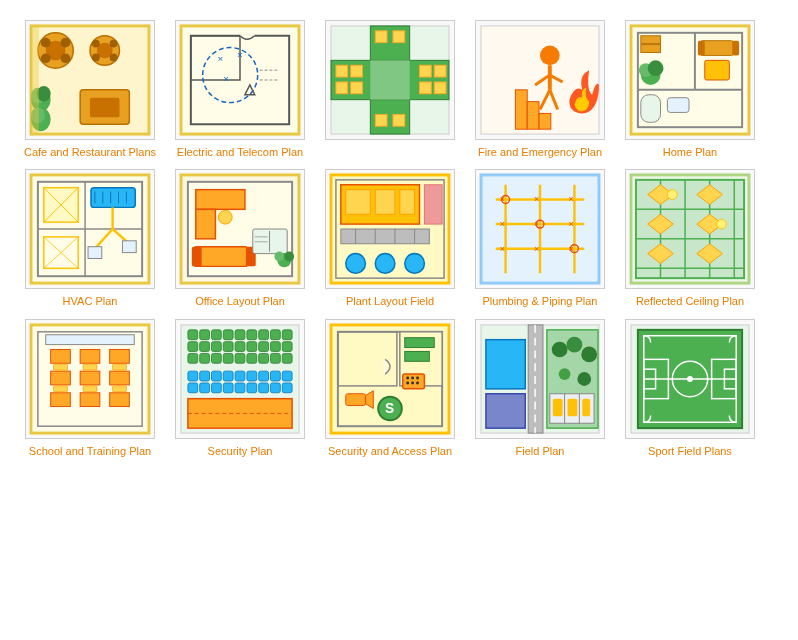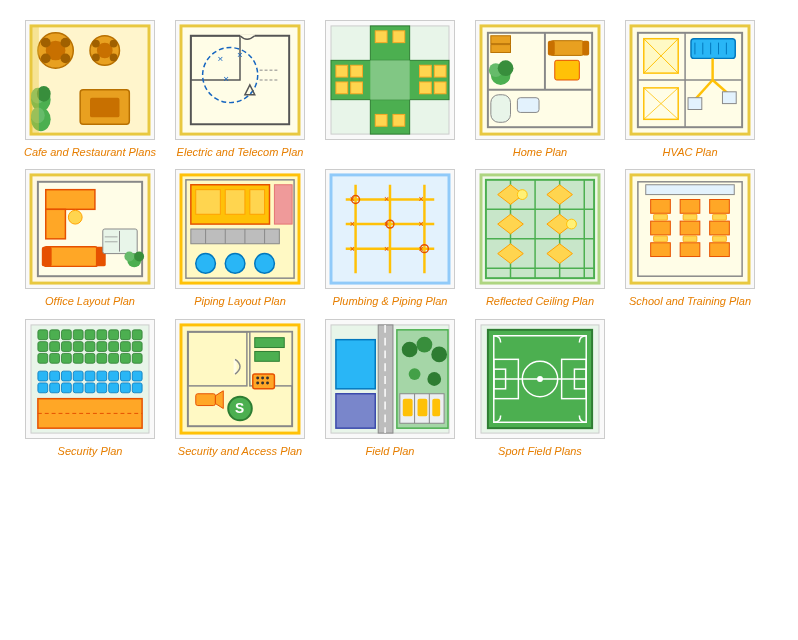--- a/index.html
+++ b/index.html
@@ -32,21 +32,20 @@
       align-items: center;
       justify-content: center;
       overflow: hidden;
     }
     .card-label {
       margin-top: 5px;
       text-align: left;
       color: #E67E00;
       font-size: 11px;
       line-height: 1.3;
-      font-style: italic;
     }
 
     
     svg { width: 100%; height: 100%; }
   </style>
 </head>
 <body>
 
 <div class="grid">
 
@@ -132,20 +131,42 @@
         <rect x="110" y="62" width="12" height="12" fill="#FFD54F" stroke="#F9A825" stroke-width="1"></rect>
 
         <rect x="50" y="10" width="12" height="12" fill="#FFD54F" stroke="#F9A825" stroke-width="1"></rect>
         <rect x="68" y="10" width="12" height="12" fill="#FFD54F" stroke="#F9A825" stroke-width="1"></rect>
         <rect x="50" y="95" width="12" height="12" fill="#FFD54F" stroke="#F9A825" stroke-width="1"></rect>
         <rect x="68" y="95" width="12" height="12" fill="#FFD54F" stroke="#F9A825" stroke-width="1"></rect>
       </svg>
     </div>
   </div>
 
+  <div class="card">
+    <div class="card-img">
+      <svg viewBox="0 0 130 120" xmlns="http://www.w3.org/2000/svg">
+        <rect x="5" y="5" width="120" height="110" fill="#FFF9F0" stroke="#CCC" stroke-width="1"></rect>
+
+        <rect x="40" y="70" width="12" height="40" fill="#FFA726" stroke="#E65100" stroke-width="1"></rect>
+        <rect x="52" y="82" width="12" height="28" fill="#FFA726" stroke="#E65100" stroke-width="1"></rect>
+        <rect x="64" y="94" width="12" height="16" fill="#FFA726" stroke="#E65100" stroke-width="1"></rect>
+
+        <circle cx="75" cy="35" r="10" fill="#F57C00"></circle>
+        <line x1="75" y1="45" x2="75" y2="70" stroke="#F57C00" stroke-width="4"></line>
+        <line x1="75" y1="55" x2="60" y2="65" stroke="#F57C00" stroke-width="3"></line>
+        <line x1="75" y1="55" x2="88" y2="62" stroke="#F57C00" stroke-width="3"></line>
+        <line x1="75" y1="70" x2="65" y2="90" stroke="#F57C00" stroke-width="3"></line>
+        <line x1="75" y1="70" x2="83" y2="90" stroke="#F57C00" stroke-width="3"></line>
+
+        <path d="M95 80 Q100 65 108 70 Q104 55 115 50 Q112 70 118 75 Q122 60 125 65 Q125 85 115 92 Q108 96 100 92 Q94 88 95 80Z" fill="#FF5722"></path>
+        <path d="M100 85 Q103 75 108 78 Q106 70 112 68 Q110 78 115 82 Q115 90 108 92 Q102 92 100 85Z" fill="#FFCC02"></path>
+      </svg>
+    </div>
+    <div class="card-label">Fire and Emergency Plan</div>
+  </div>
 
 
   <div class="card">
     <div class="card-img">
       <svg viewBox="0 0 130 120" xmlns="http://www.w3.org/2000/svg">
         <rect x="5" y="5" width="120" height="110" fill="#FFFDE7" stroke="#CCC" stroke-width="1"></rect>
         <rect x="5" y="5" width="120" height="110" fill="none" stroke="#E8C840" stroke-width="3"></rect>
 
         <rect x="12" y="12" width="106" height="96" fill="none" stroke="#888" stroke-width="2"></rect>
 
@@ -257,21 +278,21 @@
         <line x1="70" y1="60" x2="70" y2="75" stroke="#888" stroke-width="1"></line>
         <line x1="90" y1="60" x2="90" y2="75" stroke="#888" stroke-width="1"></line>
 
         <circle cx="30" cy="95" r="10" fill="#29B6F6" stroke="#0277BD" stroke-width="1.5"></circle>
         <circle cx="60" cy="95" r="10" fill="#29B6F6" stroke="#0277BD" stroke-width="1.5"></circle>
         <circle cx="90" cy="95" r="10" fill="#29B6F6" stroke="#0277BD" stroke-width="1.5"></circle>
 
         <rect x="100" y="15" width="18" height="40" fill="#EF9A9A" stroke="#E57373" stroke-width="1"></rect>
       </svg>
     </div>
-    <div class="card-label">Piping Layout Plan</div>
+    <div class="card-label">Plant Layout Field</div>
   </div>
 
   <div class="card">
     <div class="card-img">
       <svg viewBox="0 0 130 120" xmlns="http://www.w3.org/2000/svg">
         <rect x="5" y="5" width="120" height="110" fill="#E3F2FD" stroke="#CCC" stroke-width="1"></rect>
         <rect x="5" y="5" width="120" height="110" fill="none" stroke="#90CAF9" stroke-width="3"></rect>
 
         <line x1="20" y1="30" x2="110" y2="30" stroke="#FFC107" stroke-width="2.5"></line>
         <line x1="20" y1="55" x2="110" y2="55" stroke="#FFC107" stroke-width="2.5"></line>

